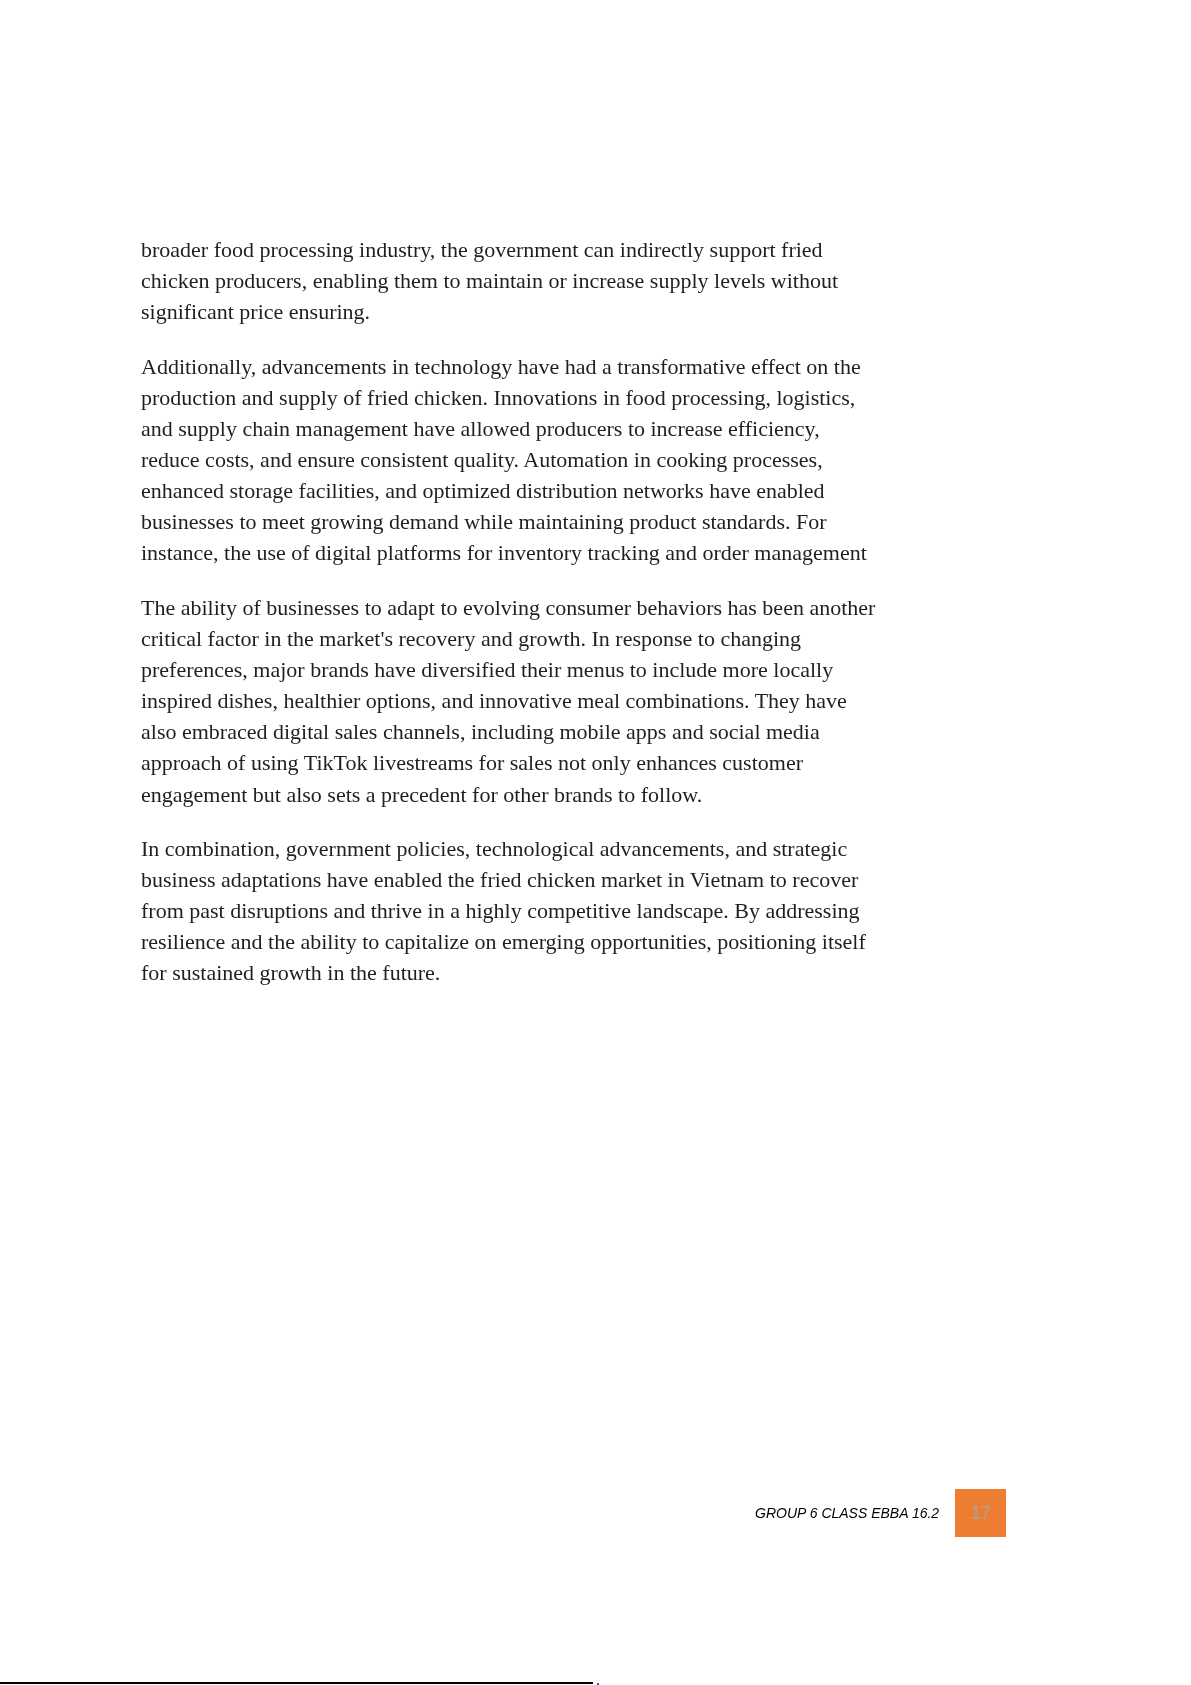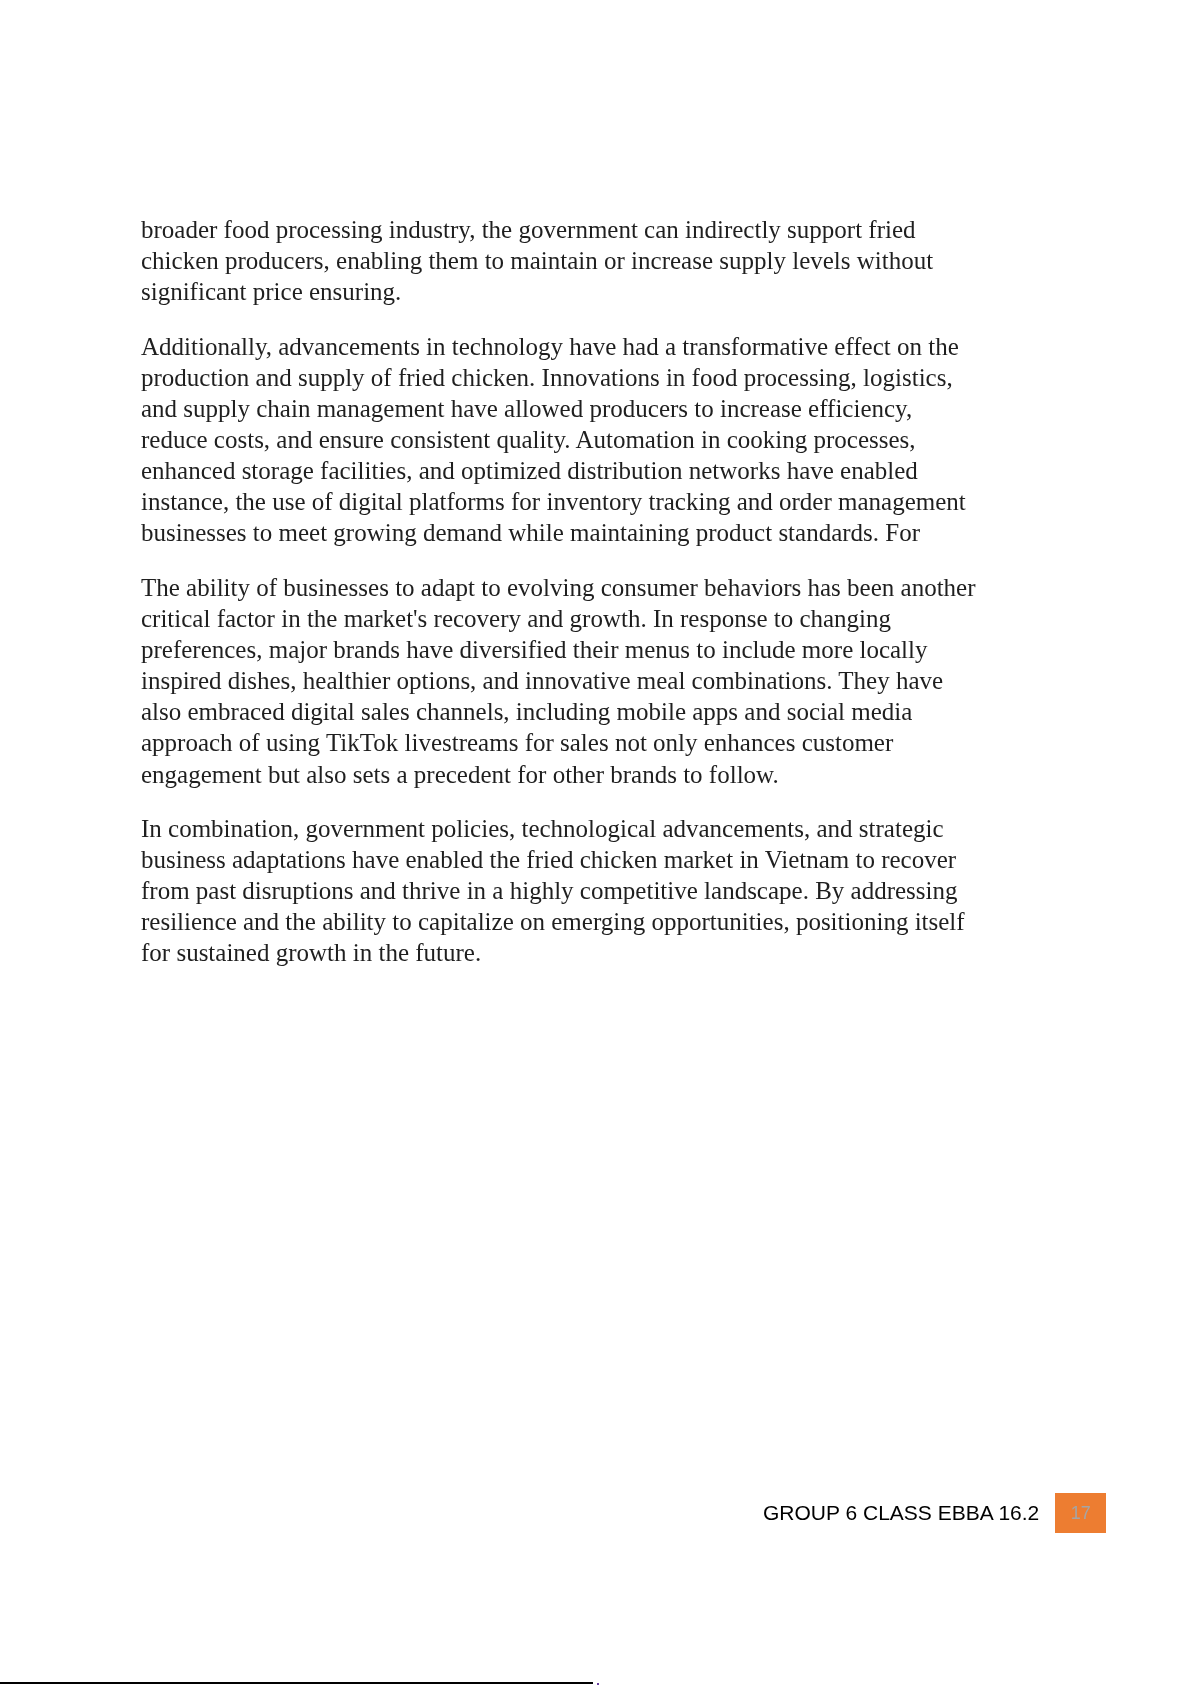--- a/index.html
+++ b/index.html
@@ -16,53 +16,54 @@
     .page {
       position: absolute;
       left: 0; top: 0;
       width: 1191px;
       height: 1685px;
       background: #ffffff;
     }
     .body-text {
       position: absolute;
       left: 141px;
-      top: 214px;
+      top: 234px;
       width: 915px;
       font-family: "Liberation Serif", serif;
-      font-size: 25px;
+      font-size: 22px;
       line-height: 31.1px;
       color: #1f1f1f;
     }
     .para {
       margin: 0 0 23.5px 0;
       white-space: nowrap;
     }
     .para .line {
       display: block;
     }
     .footer {
       position: absolute;
       top: 1488px;
       left: 740px;
       height: 50px;
       display: flex;
       align-items: center;
     }
     .footer-label {
       font-family: "Liberation Sans", sans-serif;
-      font-size: 21px;
+      font-size: 14px;
       color: #000000;
-      margin-left: 23px;
+      margin-left: 15px;
       margin-right: 16px;
       letter-spacing: 0px;
+      font-style: italic;
     }
     .page-number-box {
       width: 51px;
-      height: 40px;
+      height: 48px;
       background: #ED7D31;
       display: flex;
       align-items: center;
       justify-content: center;
       font-family: "Liberation Sans", sans-serif;
       font-size: 18px;
       color: #A5A5A5;
     }
     .bottom-rule {
       position: absolute;
@@ -91,22 +92,22 @@
       <span class="line">broader food processing industry, the government can indirectly support fried</span>
       <span class="line">chicken producers, enabling them to maintain or increase supply levels without</span>
       <span class="line">significant price ensuring.</span>
     </p>
     <p class="para">
       <span class="line">Additionally, advancements in technology have had a transformative effect on the</span>
       <span class="line">production and supply of fried chicken. Innovations in food processing, logistics,</span>
       <span class="line">and supply chain management have allowed producers to increase efficiency,</span>
       <span class="line">reduce costs, and ensure consistent quality. Automation in cooking processes,</span>
       <span class="line">enhanced storage facilities, and optimized distribution networks have enabled</span>
+      <span class="line">businesses to meet growing demand while maintaining product standards. For</span>
       <span class="line">instance, the use of digital platforms for inventory tracking and order management</span>
-      <span class="line">businesses to meet growing demand while maintaining product standards. For</span>
     </p>
     <p class="para">
       <span class="line">The ability of businesses to adapt to evolving consumer behaviors has been another</span>
       <span class="line">critical factor in the market's recovery and growth. In response to changing</span>
       <span class="line">preferences, major brands have diversified their menus to include more locally</span>
       <span class="line">inspired dishes, healthier options, and innovative meal combinations. They have</span>
       <span class="line">also embraced digital sales channels, including mobile apps and social media</span>
       <span class="line">approach of using TikTok livestreams for sales not only enhances customer</span>
       <span class="line">engagement but also sets a precedent for other brands to follow.</span>
     </p>

